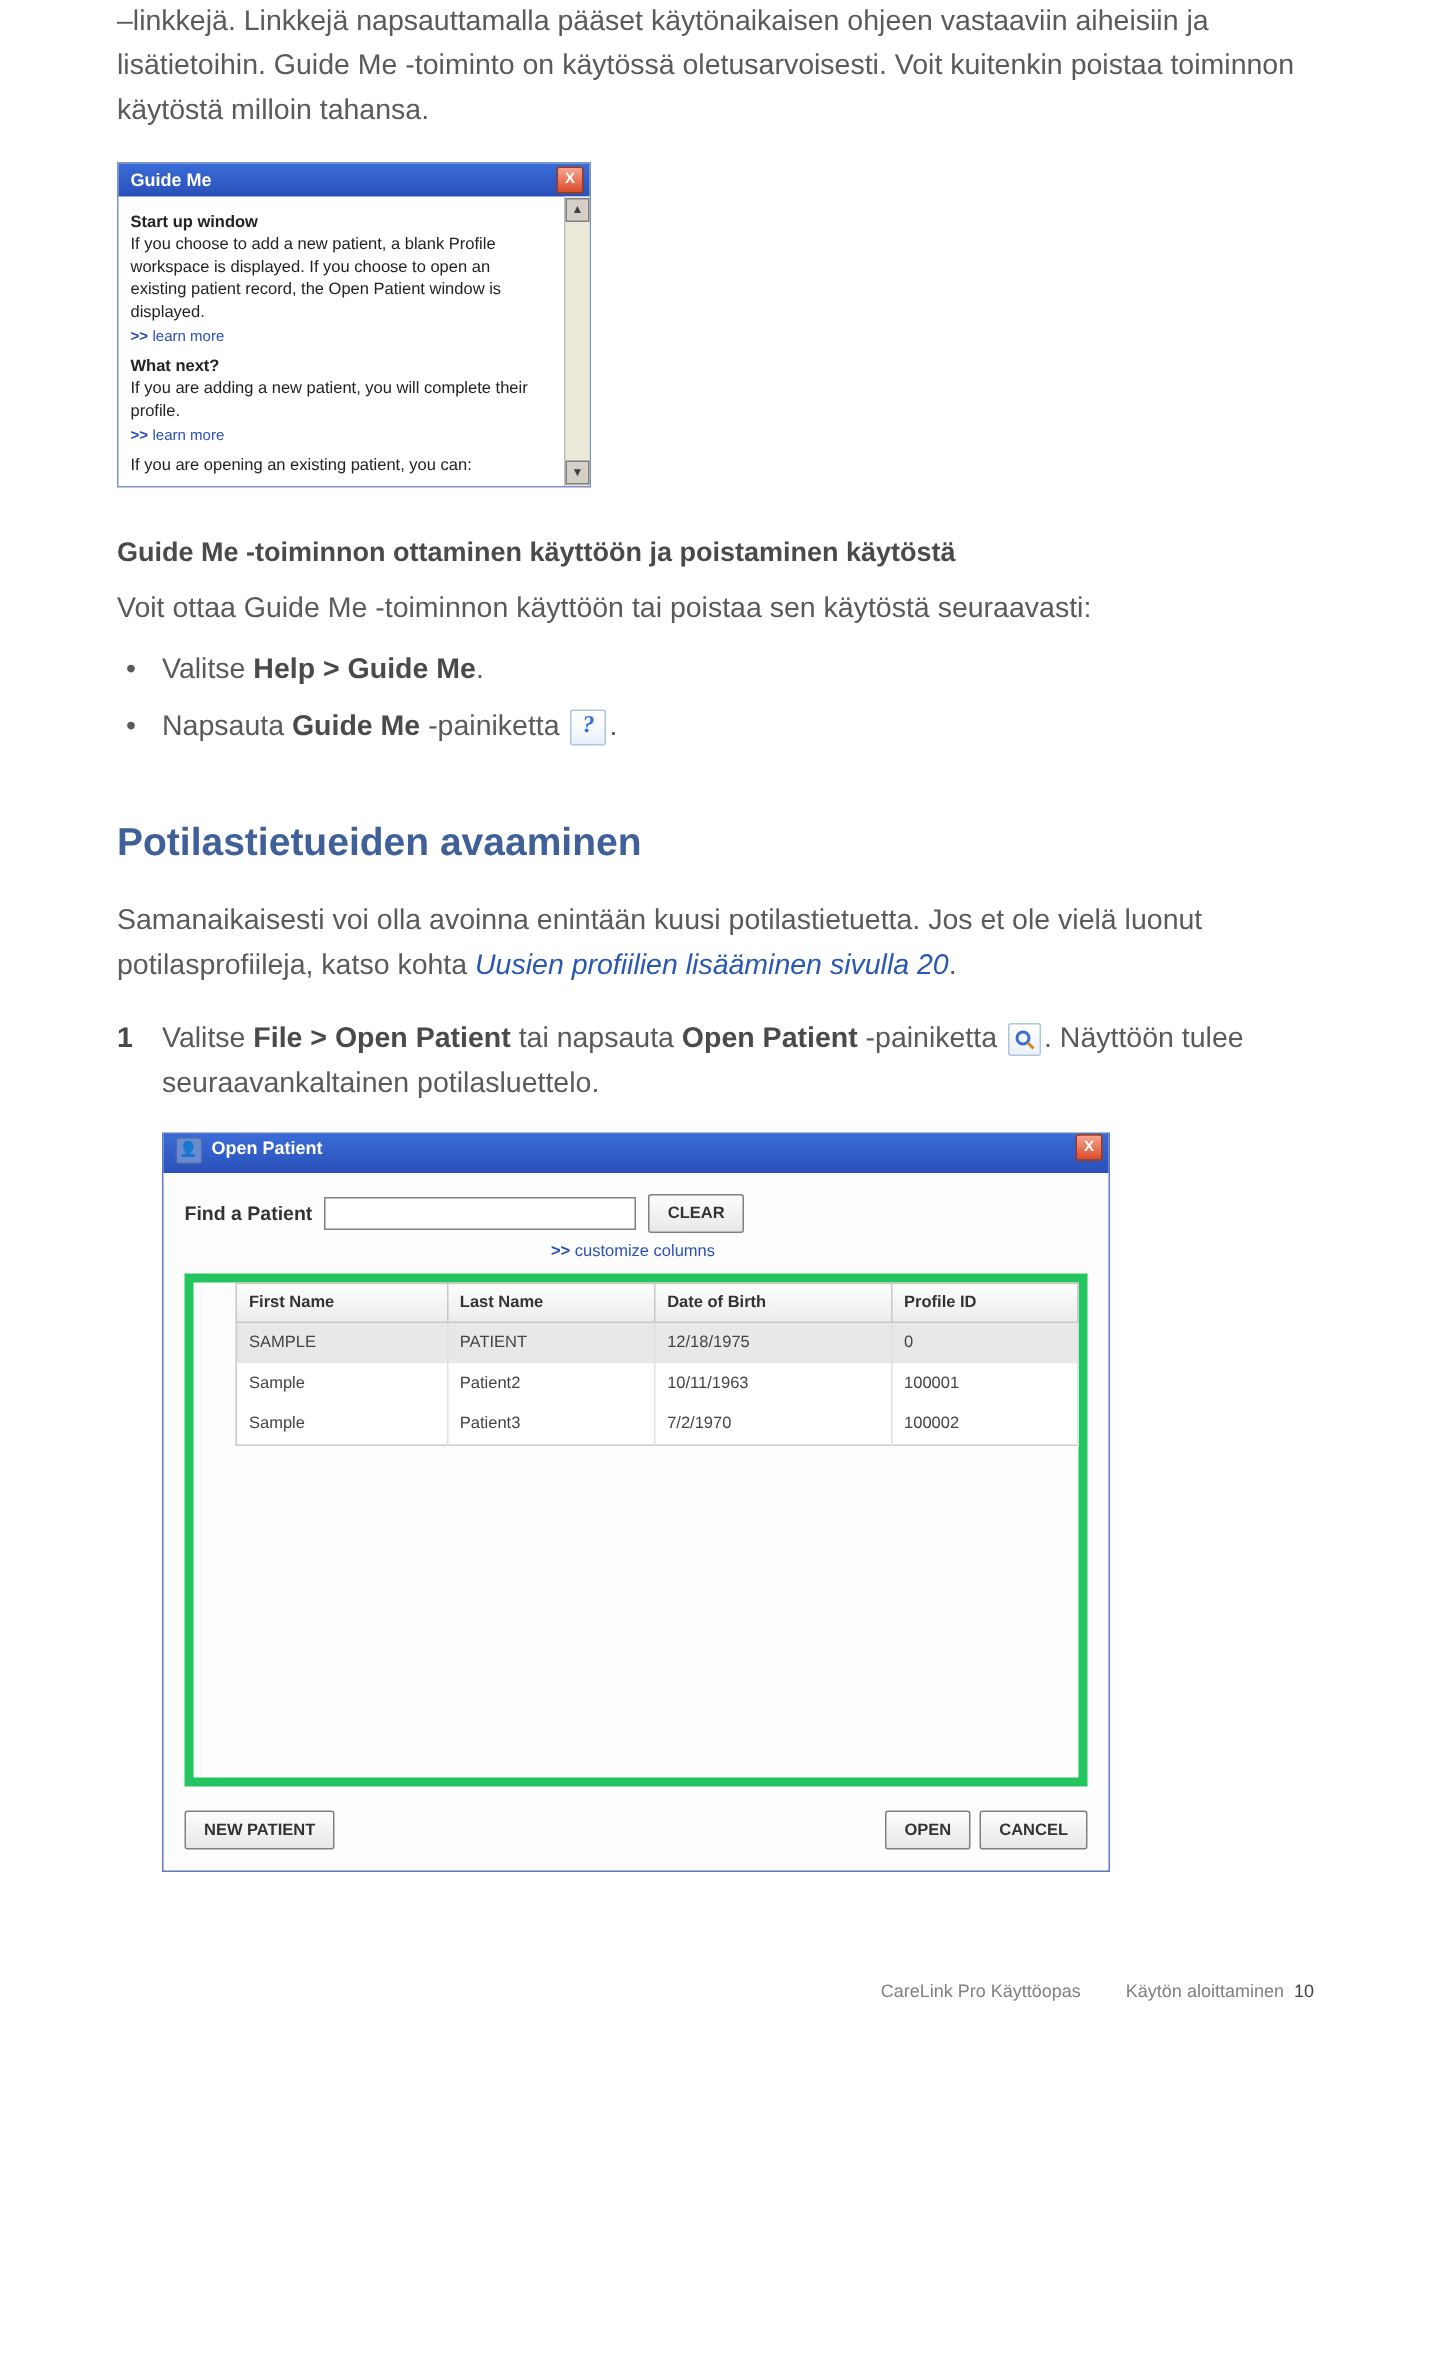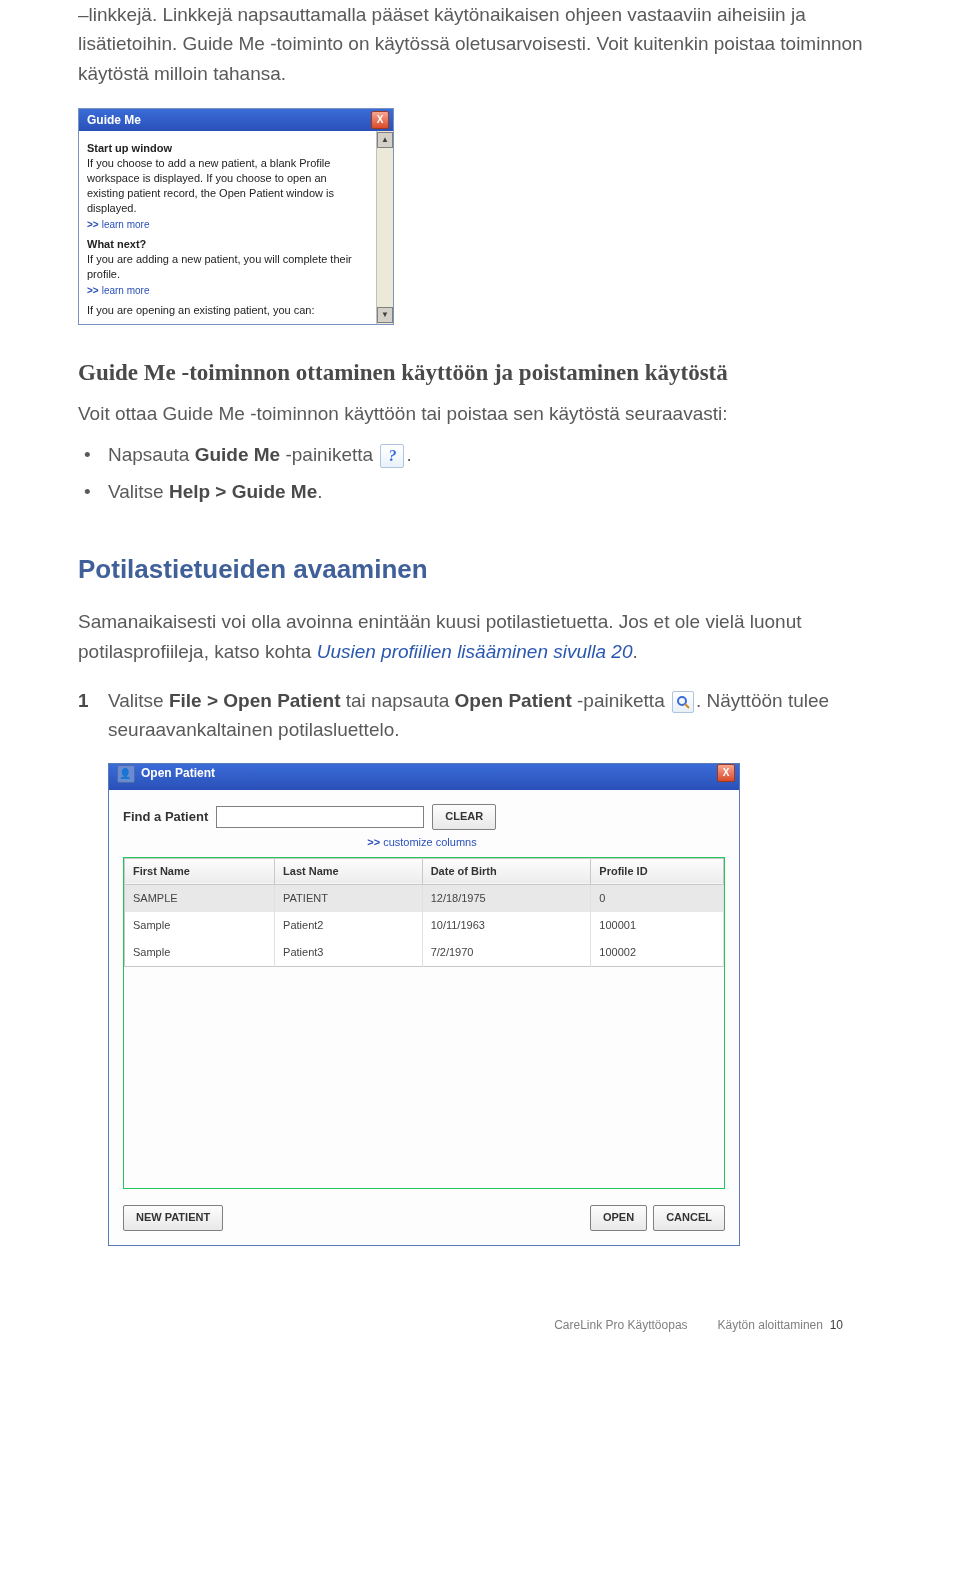--- a/index.html
+++ b/index.html
@@ -72,23 +72,23 @@
     margin:1px 0;
     font-size:8px;
     display:flex;align-items:center;justify-content:center;
     color:#404040;
   }
   .strack { flex:1; background:#ece9d8; }
   .gh { font-weight:bold; margin-top:4px;}
   .ll { color:#2a50b8; font-size:10px; margin:2px 0 6px 0;}
   .ll .chev { font-weight:bold; margin-right:3px;}
   .sub-heading {
-    font-family: Liberation Serif, serif;
+    font-family: Liberation Sans, sans-serif;
     font-weight: bold;
-    font-size: 23px;
+    font-size: 18px;
     color: #4a4a4a;
     margin: 30px 0 8px 0;
   }
   .ul {
     list-style:none;
     padding:0; margin: 6px 0 0 0;
   }
   .ul li {
     position:relative;
     padding-left:30px;
@@ -223,35 +223,36 @@
     color:#333;
   }
   .tbl td {
     border-right:1px solid #e0e0e0;
     padding: 5px 8px;
     color:#444;
   }
   .tbl tr.sel td { background:#e8e8e8;}
   .tbl tr.n td { background:#ffffff;}
   .tbl-wrap {
-    border:1px solid #22c55e;
+    border:6px solid #22c55e;
     height: 330px;
     position:relative;
+    padding-left:28px;
   }
   .od-btns {
     display:flex;
     justify-content:space-between;
     margin-top:16px;
   }
   .od-btns .r { display:flex; gap:6px;}
   .footer {
     text-align:right;
     font-size:12px;
     color:#808080;
-    padding: 50px 117px 12px 0;
+    padding: 50px 84px 12px 0;
   }
   .footer .sep { display:inline-block; width:30px;}
   .footer .pg { color:#404040;}
 </style>
 </head>
 <body>
 
 <div class="page">
 
   <p class="body-text">–linkkejä. Linkkejä napsauttamalla pääset käytönaikaisen ohjeen vastaaviin aiheisiin ja lisätietoihin. Guide Me -toiminto on käytössä oletusarvoisesti. Voit kuitenkin poistaa toiminnon käytöstä milloin tahansa.</p>
@@ -277,26 +278,26 @@
         <div class="sbtn">▼</div>
       </div>
     </div>
   </div>
 
   <div class="sub-heading">Guide Me -toiminnon ottaminen käyttöön ja poistaminen käytöstä</div>
   <p class="body-text">Voit ottaa Guide Me -toiminnon käyttöön tai poistaa sen käytöstä seuraavasti:</p>
 
   <ul class="ul">
     <li>
+      <span>Valitse </span><span class="bold">Help &gt; Guide Me</span><span>.</span>
+    </li>
+    <li>
       <span>Napsauta </span><span class="bold">Guide Me</span><span> -painiketta </span><span class="q-icon">
           <span>?</span>
         </span><span>.</span>
-    </li>
-    <li>
-      <span>Valitse </span><span class="bold">Help &gt; Guide Me</span><span>.</span>
     </li>
   </ul>
 
   <div class="h2">Potilastietueiden avaaminen</div>
 
   <p class="body-text">
     <span>Samanaikaisesti voi olla avoinna enintään kuusi potilastietuetta. Jos et ole vielä luonut potilasprofiileja, katso kohta </span><span class="link">Uusien profiilien lisääminen sivulla 20</span><span>.</span>
   </p>
 
   <div class="num-step">

